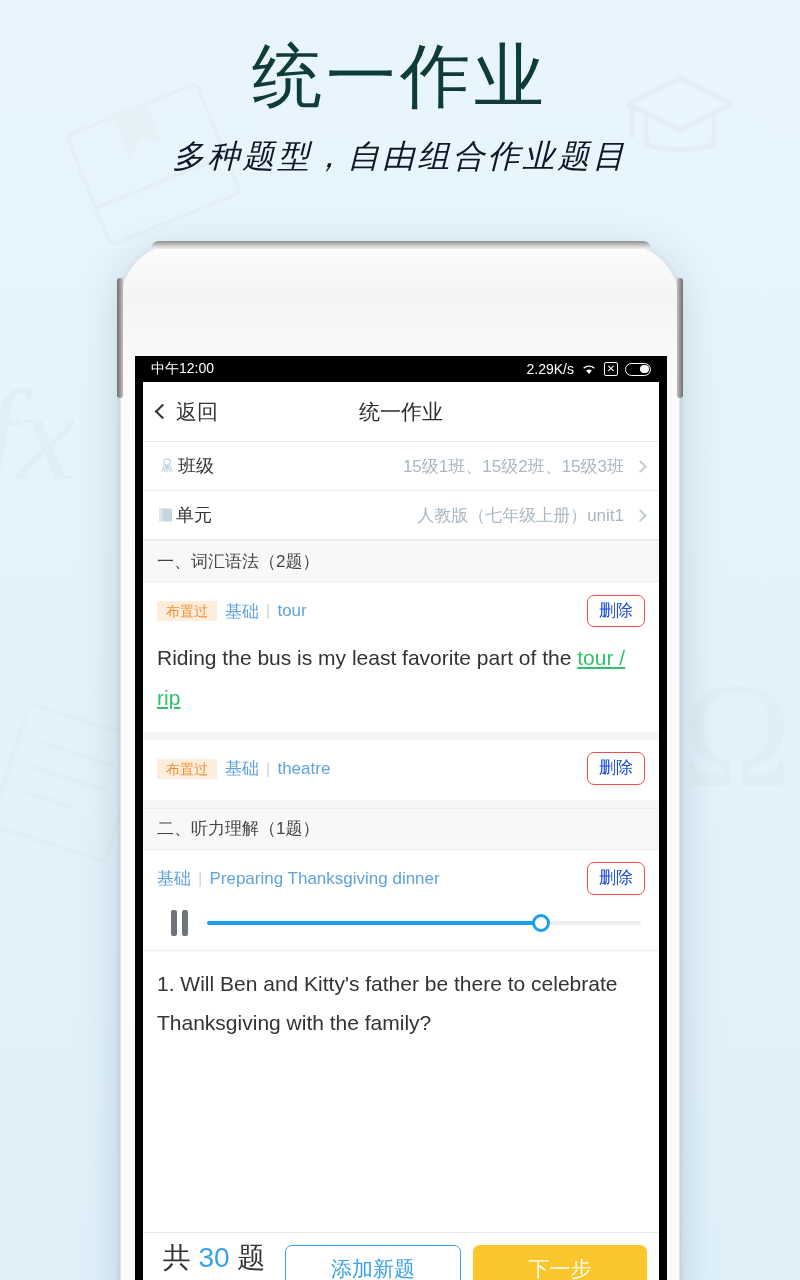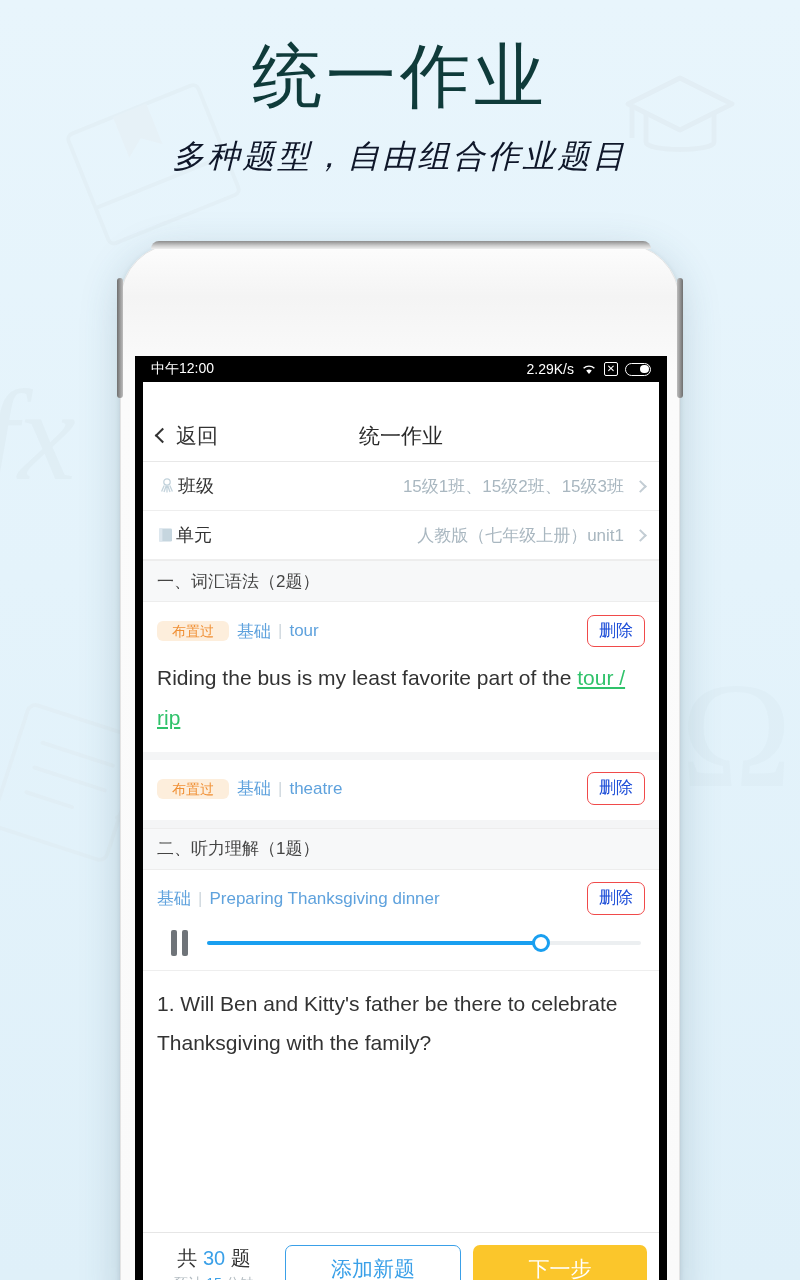--- a/index.html
+++ b/index.html
@@ -112,23 +112,23 @@
     font-size: 10px; line-height: 11px; text-align: center; color: #fff;
   }
   .ic-batt {
     display:inline-block; width: 26px; height: 13px;
     border: 1.5px solid #fff; border-radius: 7px; position: relative; padding: 1.5px;
   }
   .ic-batt i { display:block; height: 100%; width: 42%; background:#fff; border-radius: 5px; float: right; }
 
   
   .navbar {
-    height: 52px; flex: none; background: #fff;
+    height: 60px; flex: none; background: #fff;
     border-bottom: 1px solid #e8e8e8;
-    display: flex; align-items: center; position: relative; padding: 0 14px; margin-top: 28px;
+    display: flex; align-items: center; position: relative; padding: 0 14px;
   }
   .nav-back { display: flex; align-items: center; gap: 6px; font-size: 21px; color: #333; }
   .chev-left {
     width: 11px; height: 11px; border-left: 2px solid #333; border-bottom: 2px solid #333;
     transform: rotate(45deg); display: inline-block; margin-right: 2px;
   }
   .nav-title {
     position: absolute; left: 0; width: 100%; text-align: center;
     font-size: 21px; color: #2b2b2b; pointer-events: none;
   }
@@ -153,21 +153,21 @@
     height: 42px; background: #f7f8f9; display: flex; align-items: center;
     padding: 0 14px; font-size: 17px; color: #444;
     border-top: 1px solid #ededed; border-bottom: 1px solid #ededed;
   }
 
   .q-item { padding: 12px 14px 14px 14px; border-bottom: 8px solid #f4f5f6; }
   .q-item.no-gap { border-bottom: 1px solid #eee; }
   .q-meta { display: flex; align-items: center; min-height: 34px; }
   .badge {
     background: #fdeedc; color: #f09035; font-size: 14px;
-    padding: 3px 15px; border-radius: 6px; margin-right: 8px; line-height: 1;
+    padding: 3px 9px; border-radius: 0; margin-right: 8px; line-height: 1;
   }
   .tag-basic { color: #5fa2dd; font-size: 17px; }
   .tag-sep { color: #cfd8de; margin: 0 7px; font-size: 17px; }
   .tag-word { color: #5fa2dd; font-size: 17px; }
   .btn-del {
     margin-left: auto; border: 1.5px solid #f04a4a; color: #1d4ed8;
     border-radius: 7px; font-size: 17px; padding: 4px 11px; background: #fff;
     line-height: 1.35;
   }
   .q-text {
@@ -190,21 +190,21 @@
   .times { display: flex; justify-content: space-between; margin-top: 7px; font-size: 14px; color: #b4bcc2; }
 
   .q-listen-text { font-size: 21px; color: #333; line-height: 1.85; padding: 14px 14px 10px 14px; }
 
   
   .bottombar {
     flex: none; height: 72px; background: #fff; border-top: 1px solid #e6e6e6;
     display: flex; align-items: center; padding: 0 12px; gap: 12px;
   }
   .count-box { width: 118px; text-align: center; }
-  .count-main { font-size: 20px; color: #333; text-align: center; }
+  .count-main { font-size: 28px; color: #333; text-align: center; }
   .count-main .num { color: #3aa0e8; }
   .count-sub { font-size: 14px; color: #b3bcc2; margin-top: 3px; }
   .count-sub .num { color: #3aa0e8; }
   .btn-add {
     flex: 1; height: 47px; border: 1.5px solid #3aa0e8; color: #3aa0e8;
     border-radius: 7px; background: #fff; font-size: 21px;
     display: flex; align-items: center; justify-content: center;
   }
   .btn-next {
     flex: 1; height: 47px; background: #fbc62b; color: #fff;

